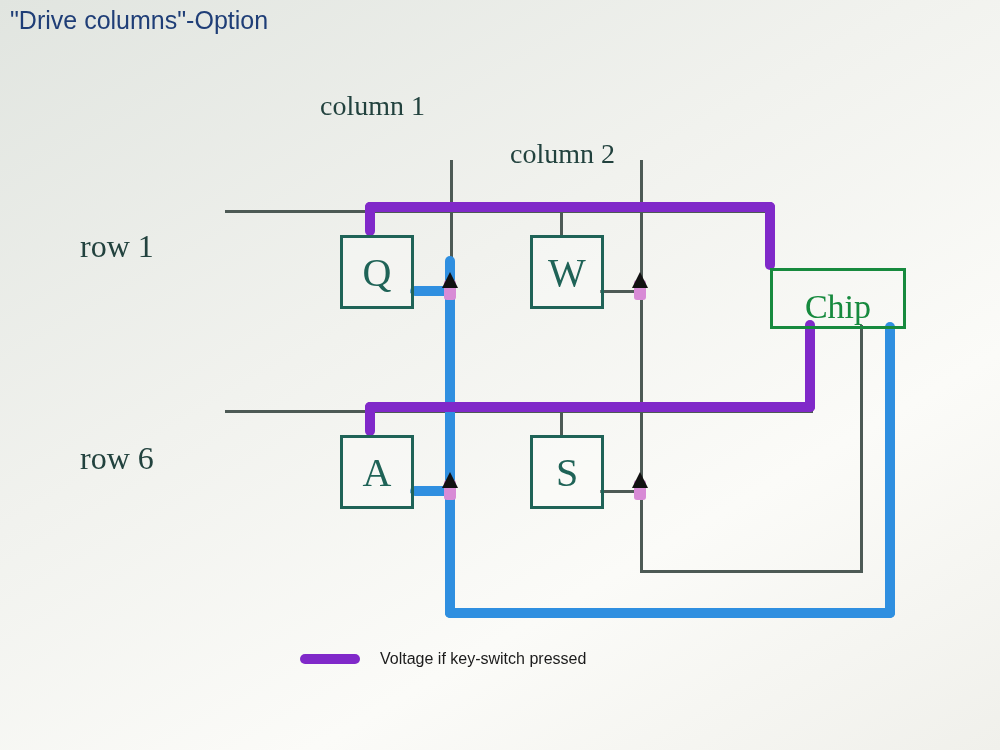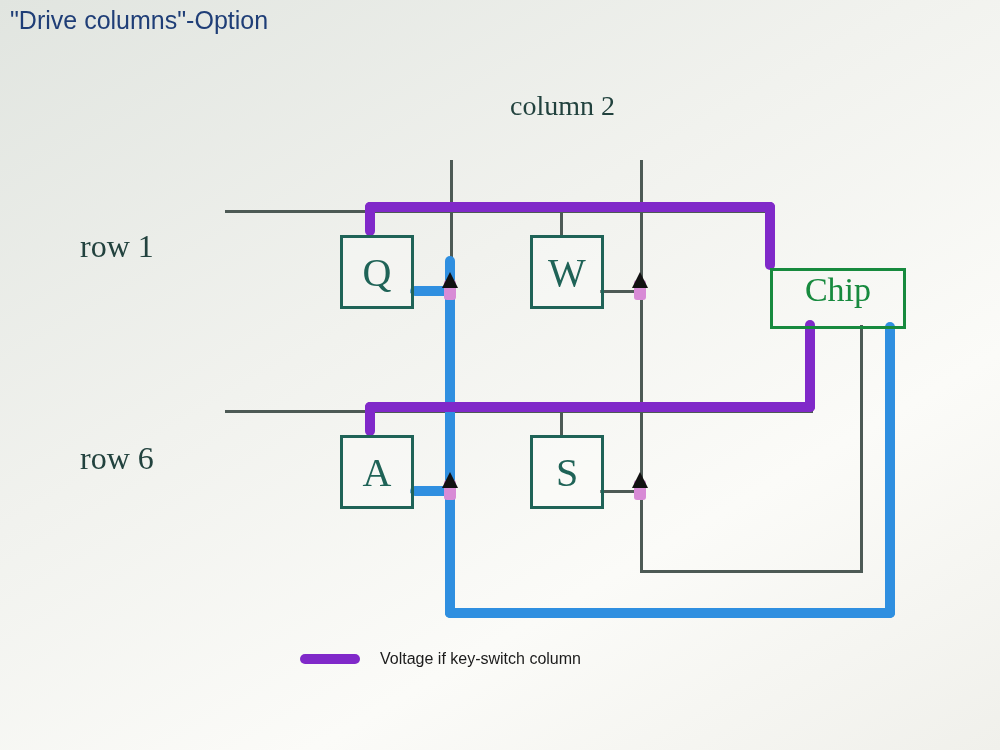--- a/index.html
+++ b/index.html
@@ -43,21 +43,21 @@
     justify-content: center;
     font-family: "Comic Sans MS", "Segoe Script", cursive;
     font-size: 40px;
     color: #1f6357;
   }
   .chipbox {
     position: absolute;
     border: 3px solid #178a3e;
     width: 130px;
     height: 55px;
-    display:flex;align-items:flex-start;justify-content:center;
+    display:flex;align-items:flex-end;justify-content:center;
     font-family: "Comic Sans MS", "Segoe Script", cursive;
     font-size: 34px;
     color: #178a3e;
   }
   .wire {
     position: absolute;
     background: #4d5a55;
   }
   .wire.h { height: 3px; }
   .wire.v { width: 3px; }
@@ -99,21 +99,22 @@
   .legend-row { display: flex; align-items: center; gap: 20px; }
   .legend-swatch { width: 60px; height: 10px; border-radius: 5px; }
   .legend-text { font-size: 16px; color: #1b1b1b; }
 </style>
 </head>
 <body>
 <div class="stage">
 
   <div class="title">"Drive columns"-Option</div>
 
-  <div class="hand col-labels" style="left:510px;">column 2</div>
+  <div class="hand col-labels" style="left:320px;">column 1</div>
+  <div class="hand col-labels" style="left:510px;margin-top:48px;">column 2</div>
 
   <div class="hand row-labels" style="left:80px; top:228px;">row 1</div>
   <div class="hand row-labels" style="left:80px; top:440px;">row 6</div>
 
   <div class="wire h" style="left:225px; top:210px; width:545px;"></div>
 
   <div class="wire h" style="left:225px; top:410px; width:585px;"></div>
 
   <div class="wire v" style="left:450px; top:160px; height:450px;"></div>
 
@@ -179,17 +180,17 @@
 
   <div class="diode-body" style="left:444px; top:480px;"></div>
   <div class="diode-arrow" style="left:442px; top:472px;"></div>
 
   <div class="diode-body" style="left:634px; top:480px;"></div>
   <div class="diode-arrow" style="left:632px; top:472px;"></div>
 
   <div class="legend">
     <div class="legend-row">
       <div class="legend-swatch" style="background:#8029c9;"></div>
-      <div class="legend-text">Voltage if key-switch column</div>
+      <div class="legend-text">Voltage if key-switch pressed</div>
     </div>
   </div>
 
 </div>
 
 </body></html>

